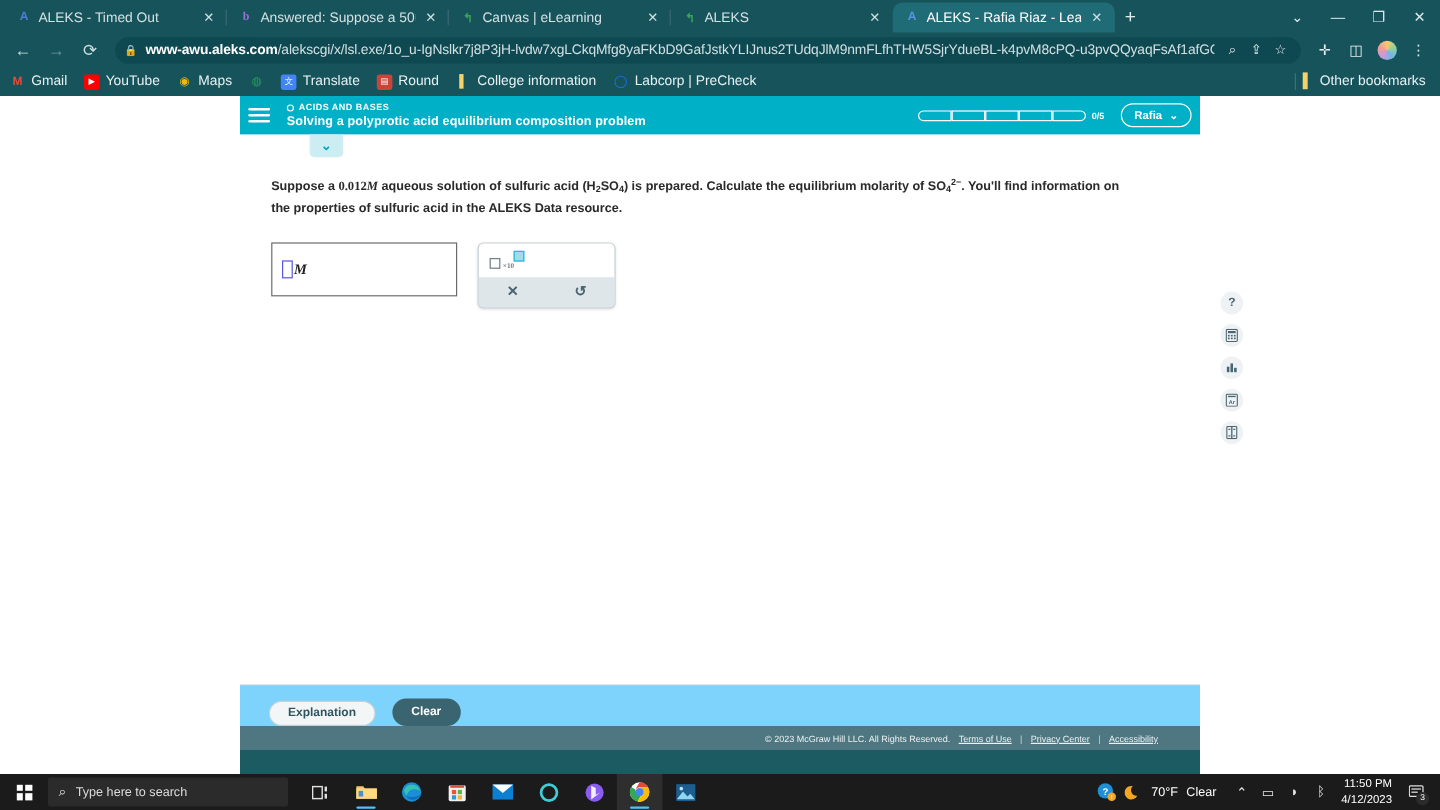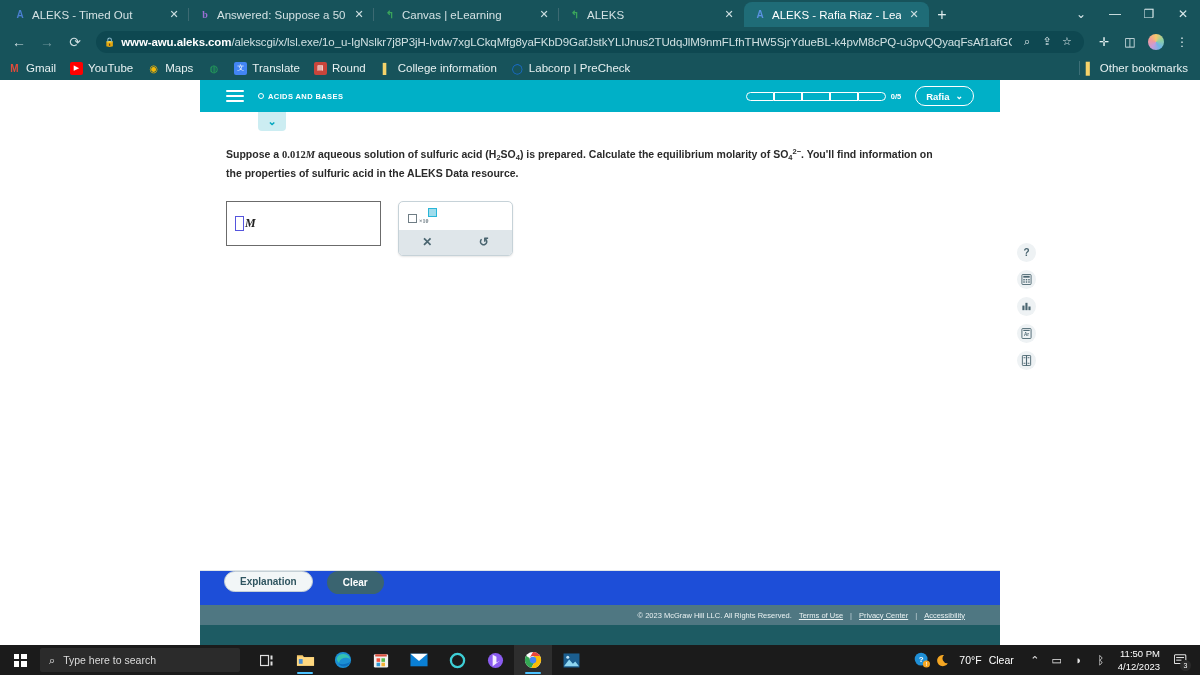--- a/index.html
+++ b/index.html
@@ -61,21 +61,21 @@
   .bm-right { margin-left:auto; display:flex; align-items:center; gap:6px; padding-right:4px; }
   .bm-sep { width:1px; height:14px; background:#3d6f77; }
 
   
   .page { position:absolute; left:0; top:80px; width:1200px; height:565px; background:#ffffff; }
   .page-bg-left { position:absolute; left:0; top:0; width:200px; height:565px; background:#ffffff; }
   .app { position:absolute; left:200px; top:0; width:800px; height:565px; background:#ffffff; }
   .page-bg-right { position:absolute; left:1000px; top:0; width:200px; height:565px; background:#ffffff; }
 
   
-  .aleks-head { height:32px; background:#00b0c7; display:flex; align-items:center; padding:0 26px; position:relative; }
+  .aleks-head { height:32px; background:#00b0c7; display:flex; align-items:center; padding:0 7px; position:relative; }
   .hamburger { width:18px; display:flex; flex-direction:column; gap:3px; margin-right:14px; }
   .hamburger i { display:block; height:2px; background:#fff; border-radius:1px; }
   .head-titles { display:flex; flex-direction:column; justify-content:center; gap:1px; }
   .topic { display:flex; align-items:center; gap:4px; font-size:7.5px; font-weight:bold; letter-spacing:0.4px; color:#ffffff; }
   .topic .circ { width:6px; height:6px; border:1px solid #fff; border-radius:50%; display:inline-block; }
   .prob-title { font-size:10.5px; font-weight:bold; color:#ffffff; letter-spacing:0.1px; }
   .head-right { margin-left:auto; display:flex; align-items:center; gap:14px; }
   .progress { display:flex; align-items:center; gap:5px;margin-left:24px; }
   .pbar { display:flex; }
   .pseg { width:28px; height:9px; border:1.2px solid #ffffff; background:transparent; }
@@ -123,21 +123,21 @@
   
   .tool-rail { position:absolute; right:-36px; top:112px; display:flex; flex-direction:column; gap:8px; }
   .tool-ico {
     width:19px; height:19px; border-radius:50%; background:#eef2f4;
     display:flex; align-items:center; justify-content:center; color:#4a6570; font-size:10px;
   }
   .tool-ico svg { display:block; }
 
   
   .app-footer { position:absolute; left:0; bottom:40px; width:800px; height:35px; border-top:1px solid #dfe5e8;
-    background:#1d4ed8; display:flex; align-items:flex-start; padding-left:24px; gap:14px; }
+    background:#7dd3fc; display:flex; align-items:flex-end; padding-left:24px; gap:14px; }
   .btn-expl { height:21px; padding:0 15px; border-radius:11px; border:1px solid #c5d0d6; background:#f2f6f7;
     display:flex; align-items:center; color:#2f5560; font-size:10px; font-weight:bold; }
   .btn-check { height:23px; padding:0 16px; border-radius:12px; background:#3a6470; color:#fff;
     display:flex; align-items:center; font-size:10px; font-weight:bold; }
 
   .app-copyright { position:absolute; left:0; bottom:20px; width:800px; height:20px; background:#4f7782;
     display:flex; align-items:center; justify-content:flex-end; padding-right:35px; gap:7px;
     color:#eaf2f3; font-size:7.5px; }
   .app-copyright a { color:#eaf2f3; text-decoration:underline; }
   .app-copyright .sep { color:#c7d7db; text-decoration:none; }
@@ -278,20 +278,21 @@
         <div class="hamburger">
             <i></i>
             <i></i>
             <i></i>
           </div>
         <div class="head-titles">
           <div class="topic">
             <span class="circ"></span>
             <span>ACIDS AND BASES</span>
           </div>
+          <div class="prob-title">Solving a polyprotic acid equilibrium composition problem</div>
         </div>
         <div class="head-right">
           <div class="progress">
             <div class="pbar">
               <span class="pseg"></span>
               <span class="pseg"></span>
               <span class="pseg"></span>
               <span class="pseg"></span>
               <span class="pseg"></span>
             </div>

